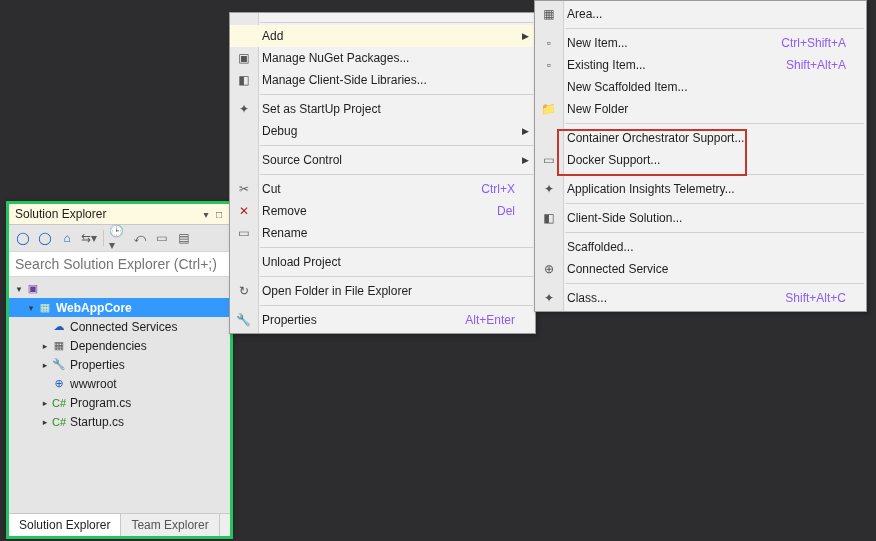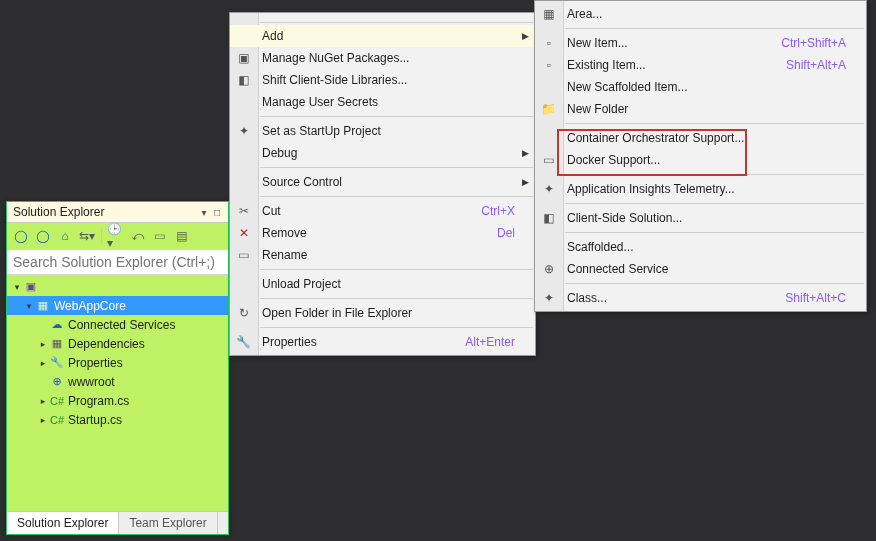--- a/index.html
+++ b/index.html
@@ -1,34 +1,34 @@
 <!DOCTYPE html>
 <html><head>
 <meta charset="utf-8">
 <style>
   html,body{margin:0;padding:0;font-family:"Segoe UI",Arial,sans-serif;font-size:12px;color:#1e1e1e;
     background:#2d2d30;width:876px;height:541px;overflow:hidden}
-  .panel{position:absolute;left:6px;top:201px;width:221px;height:332px;background:#bef264;
-    border:1px solid #22c55e;box-shadow:0 0 4px rgba(0,0,0,.3)}
+  .panel{position:absolute;left:6px;top:201px;width:221px;height:332px;background:#e5e5e5;
+    border:3px solid #22c55e;box-shadow:0 0 4px rgba(0,0,0,.3)}
   .panel-title{background:#fef9e1;padding:3px 6px;font-size:12px;border-bottom:1px solid #c8c8c8;
     display:flex;align-items:center;justify-content:space-between}
   .pin,.dd{font-size:10px;color:#555;padding:0 2px}
   .toolbar{display:flex;align-items:center;gap:2px;padding:3px 4px;border-bottom:1px solid #d6d6d6}
   .tbtn{width:18px;height:18px;display:flex;align-items:center;justify-content:center;color:#4b4b4b;
     border:1px solid transparent;border-radius:2px;font-size:12px}
   .tsep{width:1px;height:16px;background:#c8c8c8;margin:0 2px}
   .search{border:none;border-bottom:1px solid #d6d6d6;padding:4px 6px;width:100%;box-sizing:border-box;
     font-size:14px;color:#6a6a6a;outline:none}
   .tree{padding:2px 0;overflow:auto;height:240px}
   .node{display:flex;align-items:center;height:17px;padding:1px 0 1px 4px;white-space:nowrap}
   .exp{width:12px;display:inline-flex;justify-content:center;color:#3a3a3a;font-size:9px}
   .exp.blank{visibility:hidden}
   .icn{width:16px;height:16px;display:inline-flex;align-items:center;justify-content:center;font-size:11px;margin-right:3px}
   .sel{background:#3399ff;color:#fff}
-  .bold{font-weight:400}
+  .bold{font-weight:700}
   .tabs{position:absolute;left:0;right:0;bottom:0;display:flex;border-top:1px solid #c8c8c8;background:#eee}
   .tab{padding:4px 10px;font-size:12px;border-right:1px solid #c8c8c8}
   .tab.active{background:#fff}
   .tab.inactive{color:#555}
 
   .menu{position:absolute;background:#f2f2f2;border:1px solid #9b9b9b;box-shadow:2px 2px 4px rgba(0,0,0,.25);
     font-size:12px}
   .menu .bar{position:absolute;left:0;top:0;bottom:0;width:28px;background:#e9e9e9;border-right:1px solid #d0d0d0}
   .menu .items{position:relative;padding:2px 0}
   .mi{display:flex;align-items:center;height:22px;padding:0 24px 0 32px;position:relative}
@@ -123,24 +123,21 @@
     <div class="mi hot">
       <span>Add</span>
       <span class="arr">▶</span>
     </div>
     <div class="mi">
       <span class="micn c-blue">▣</span>
       <span>Manage NuGet Packages...</span>
     </div>
     <div class="mi">
       <span class="micn c-orange">◧</span>
-      <span>Shift Client-Side Libraries...</span>
-    </div>
-    <div class="mi">
-      <span>Manage User Secrets</span>
+      <span>Manage Client-Side Libraries...</span>
     </div>
     <div class="msep"></div>
     <div class="mi">
       <span class="micn c-orange">✦</span>
       <span>Set as StartUp Project</span>
     </div>
     <div class="mi">
       <span>Debug</span>
       <span class="arr">▶</span>
     </div>

